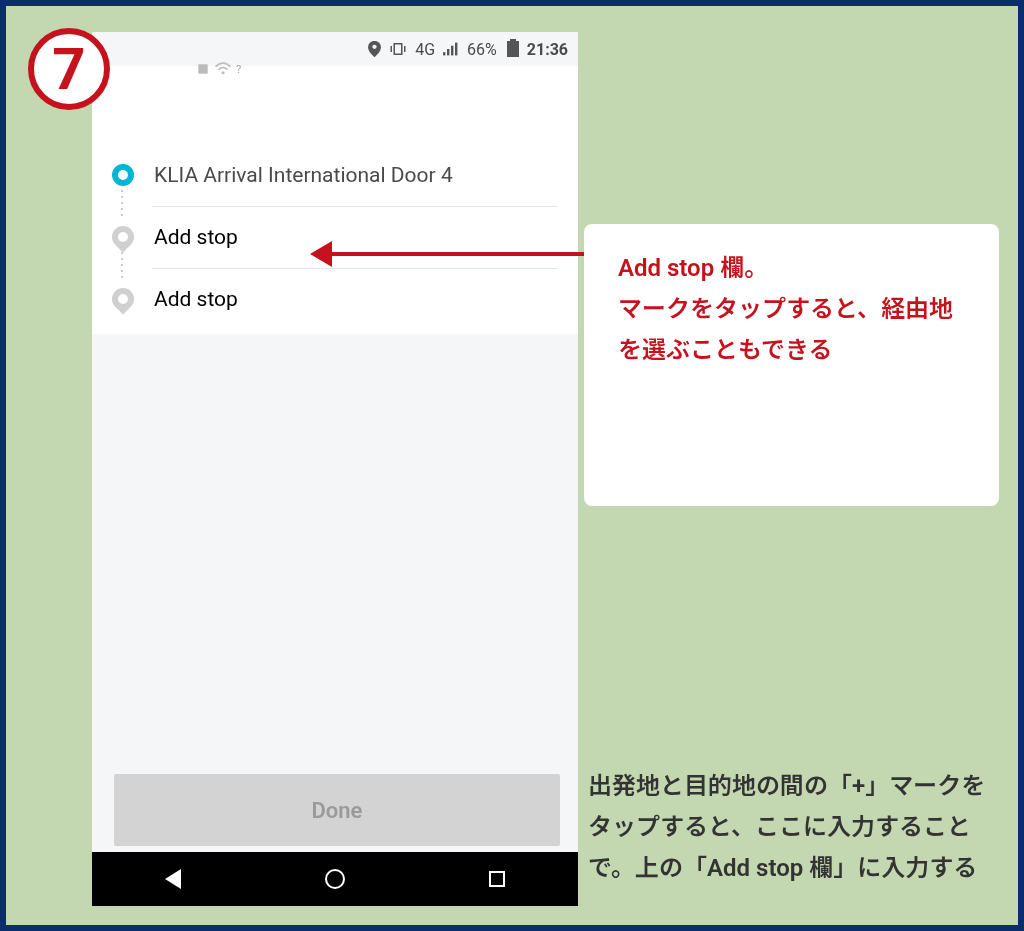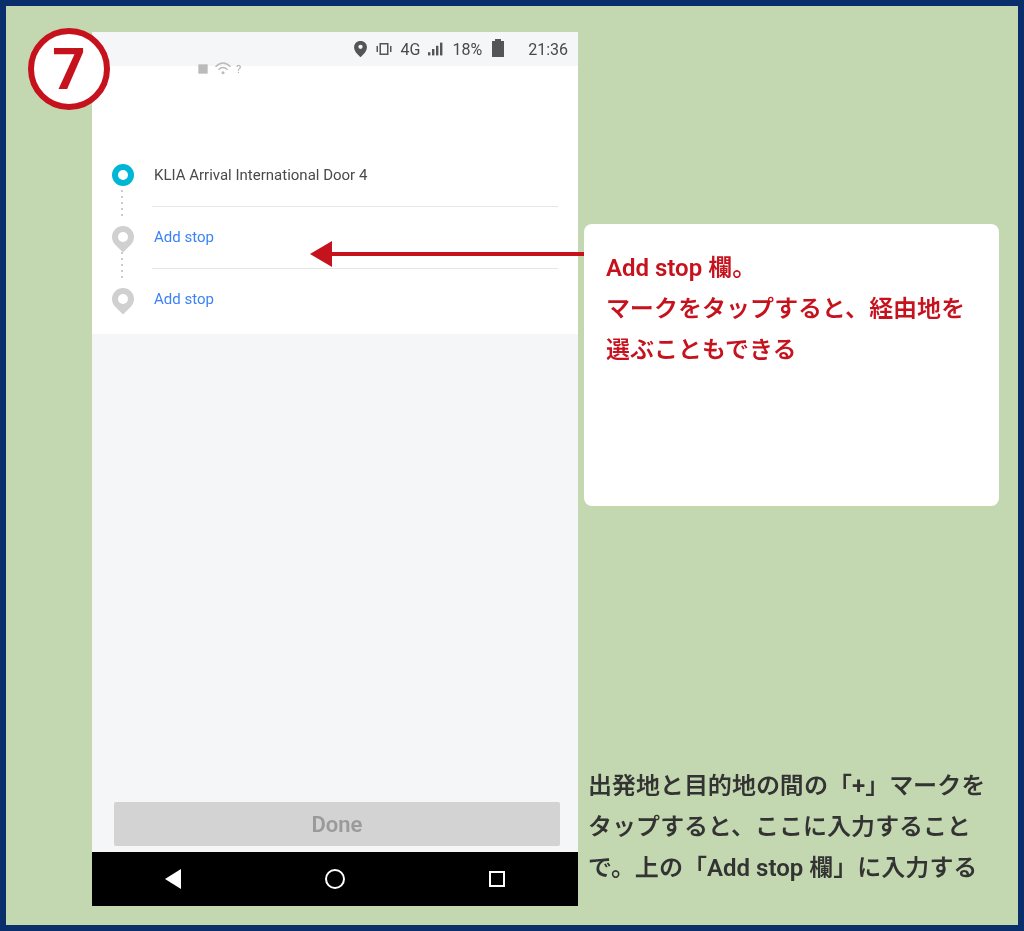--- a/index.html
+++ b/index.html
@@ -105,26 +105,26 @@
   }
   .dots-conn {
     position: absolute;
     left: 29px;
     width: 2px;
     display: flex;
     flex-direction: column;
     gap: 4px;
   }
   .dots-conn span { width: 2px; height: 2px; background: #c7c7c7; border-radius: 50%; }
-  .stop-text { font-size: 15px; color: #4a4a4a; }
-  .stop-text.placeholder { color: #3b82f6; }
+  .stop-text { font-size: 21px; color: #4a4a4a; }
+  .stop-text.placeholder { color: #000000; }
   .app-body { flex: 1; background: #f5f6f8; }
   .done-btn {
     margin: 0 18px 6px 22px;
-    height: 44px;
+    height: 72px;
     background: #d3d3d3;
     color: #9a9a9a;
     display: flex;
     align-items: center;
     justify-content: center;
     font-size: 22px;
     font-weight: 600;
     border-radius: 2px;
   }
   .nav-bar {
@@ -140,21 +140,21 @@
   .sq { width: 16px; height: 16px; border: 2px solid #fff; }
 
   .callout {
     position: absolute;
     top: 218px;
     left: 578px;
     width: 415px;
     height: 282px;
     background: #fff;
     border-radius: 8px;
-    padding: 24px 22px;
+    padding: 24px 34px;
     font-size: 24px;
     line-height: 1.7;
     color: #c6121d;
     font-weight: 600;
   }
   .arrow-line {
     position: absolute;
     top: 246px;
     left: 318px;
     width: 260px;
@@ -223,25 +223,25 @@
     </span>
     <span class="status-icon sig">4G</span>
     <span class="status-icon">
       <svg width="16" height="14" viewBox="0 0 20 16">
           <rect x="0" y="12" width="3" height="4" fill="#555"></rect>
           <rect x="5" y="8" width="3" height="8" fill="#555"></rect>
           <rect x="10" y="4" width="3" height="12" fill="#555"></rect>
           <rect x="15" y="0" width="3" height="16" fill="#555"></rect>
         </svg>
     </span>
-    <span class="status-icon">18%</span>
+    <span class="status-icon">66%</span>
     <span class="status-icon">
         <span class="bat"></span>
       </span>
-    <span class="status-icon" style="font-weight:400;margin-left:16px;">21:36</span>
+    <span class="status-icon" style="font-weight:700;">21:36</span>
   </div>
 
   <div class="app-header"></div>
 
   <div class="stops-list">
     <div class="stop-row">
       <div class="stop-marker">
           <div class="marker-circle-active"></div>
         </div>
       <div class="dots-conn" style="top:46px;height:34px;">

